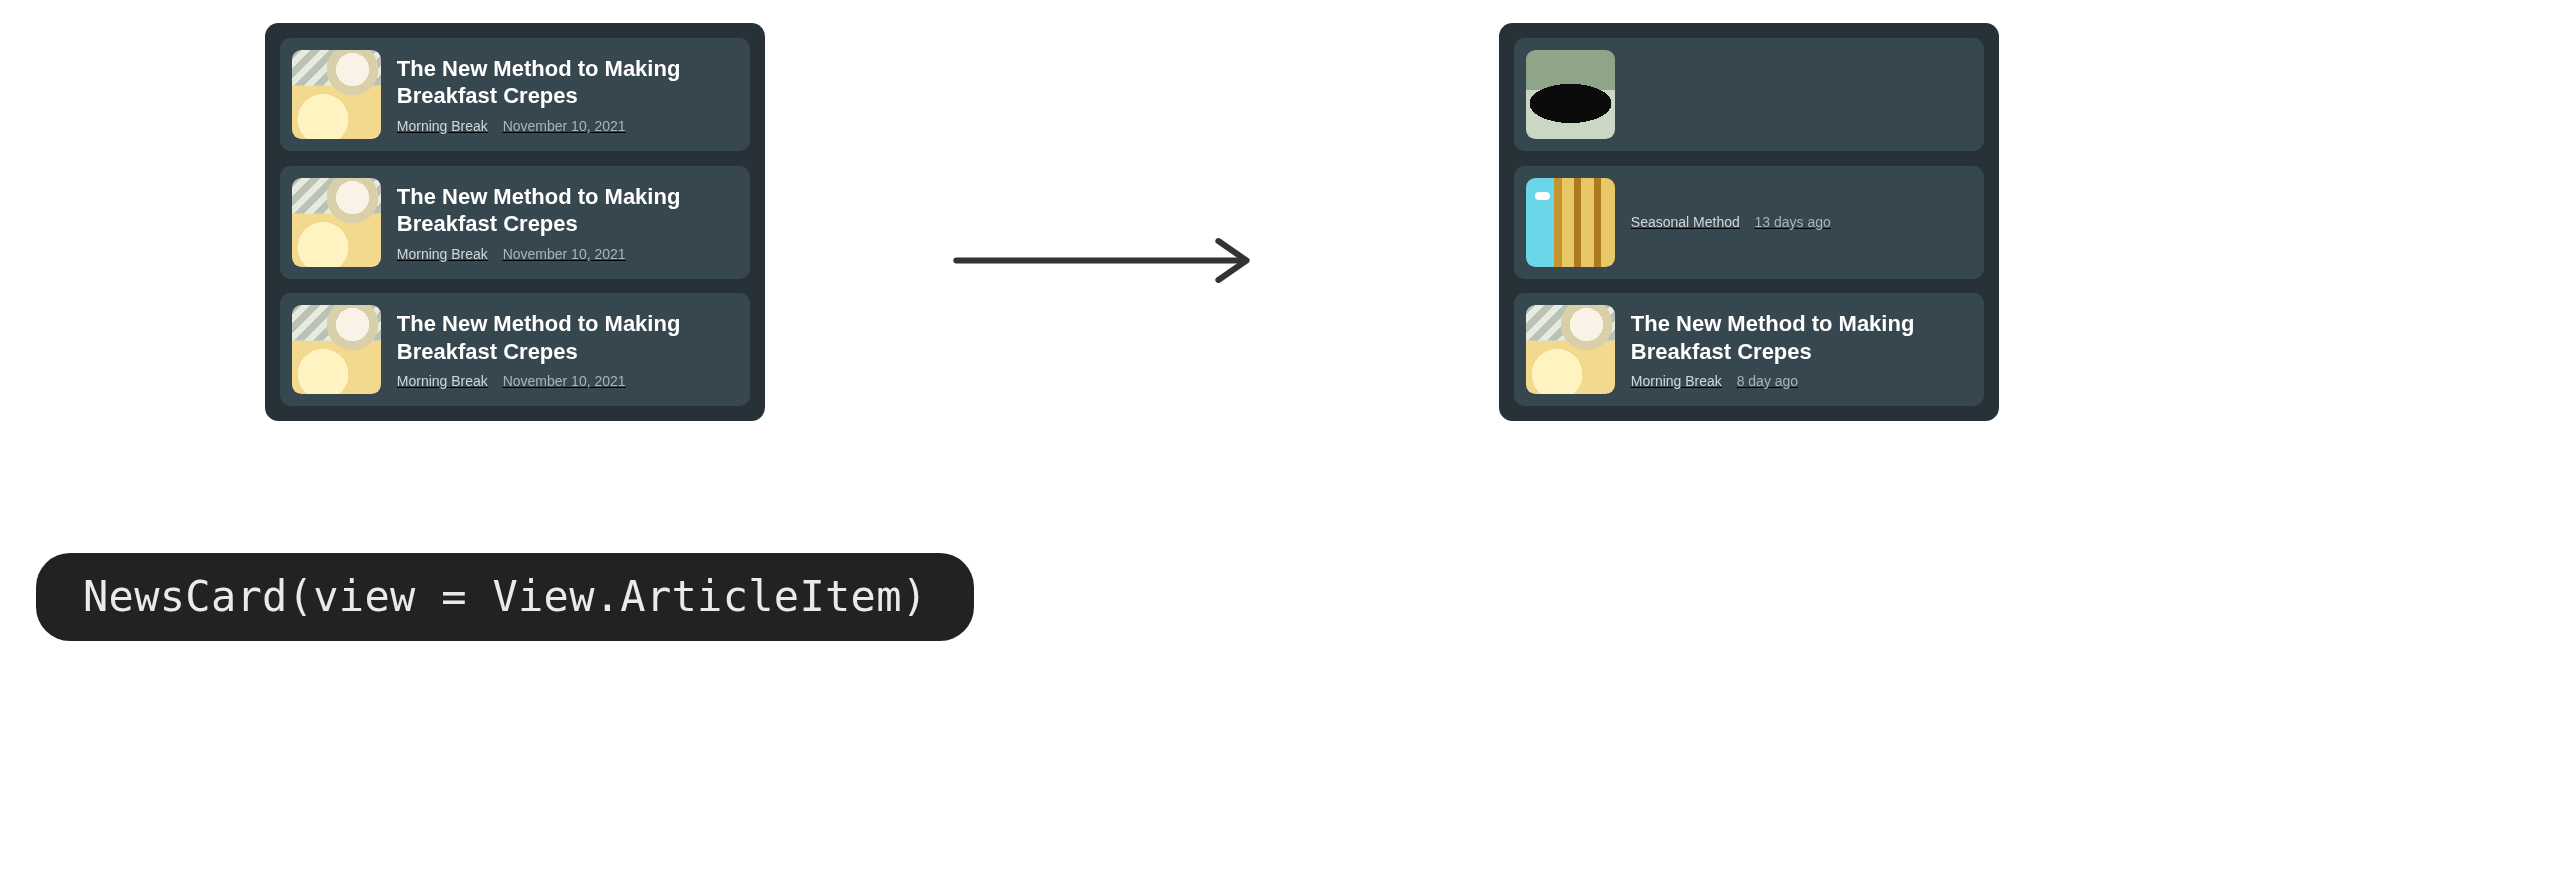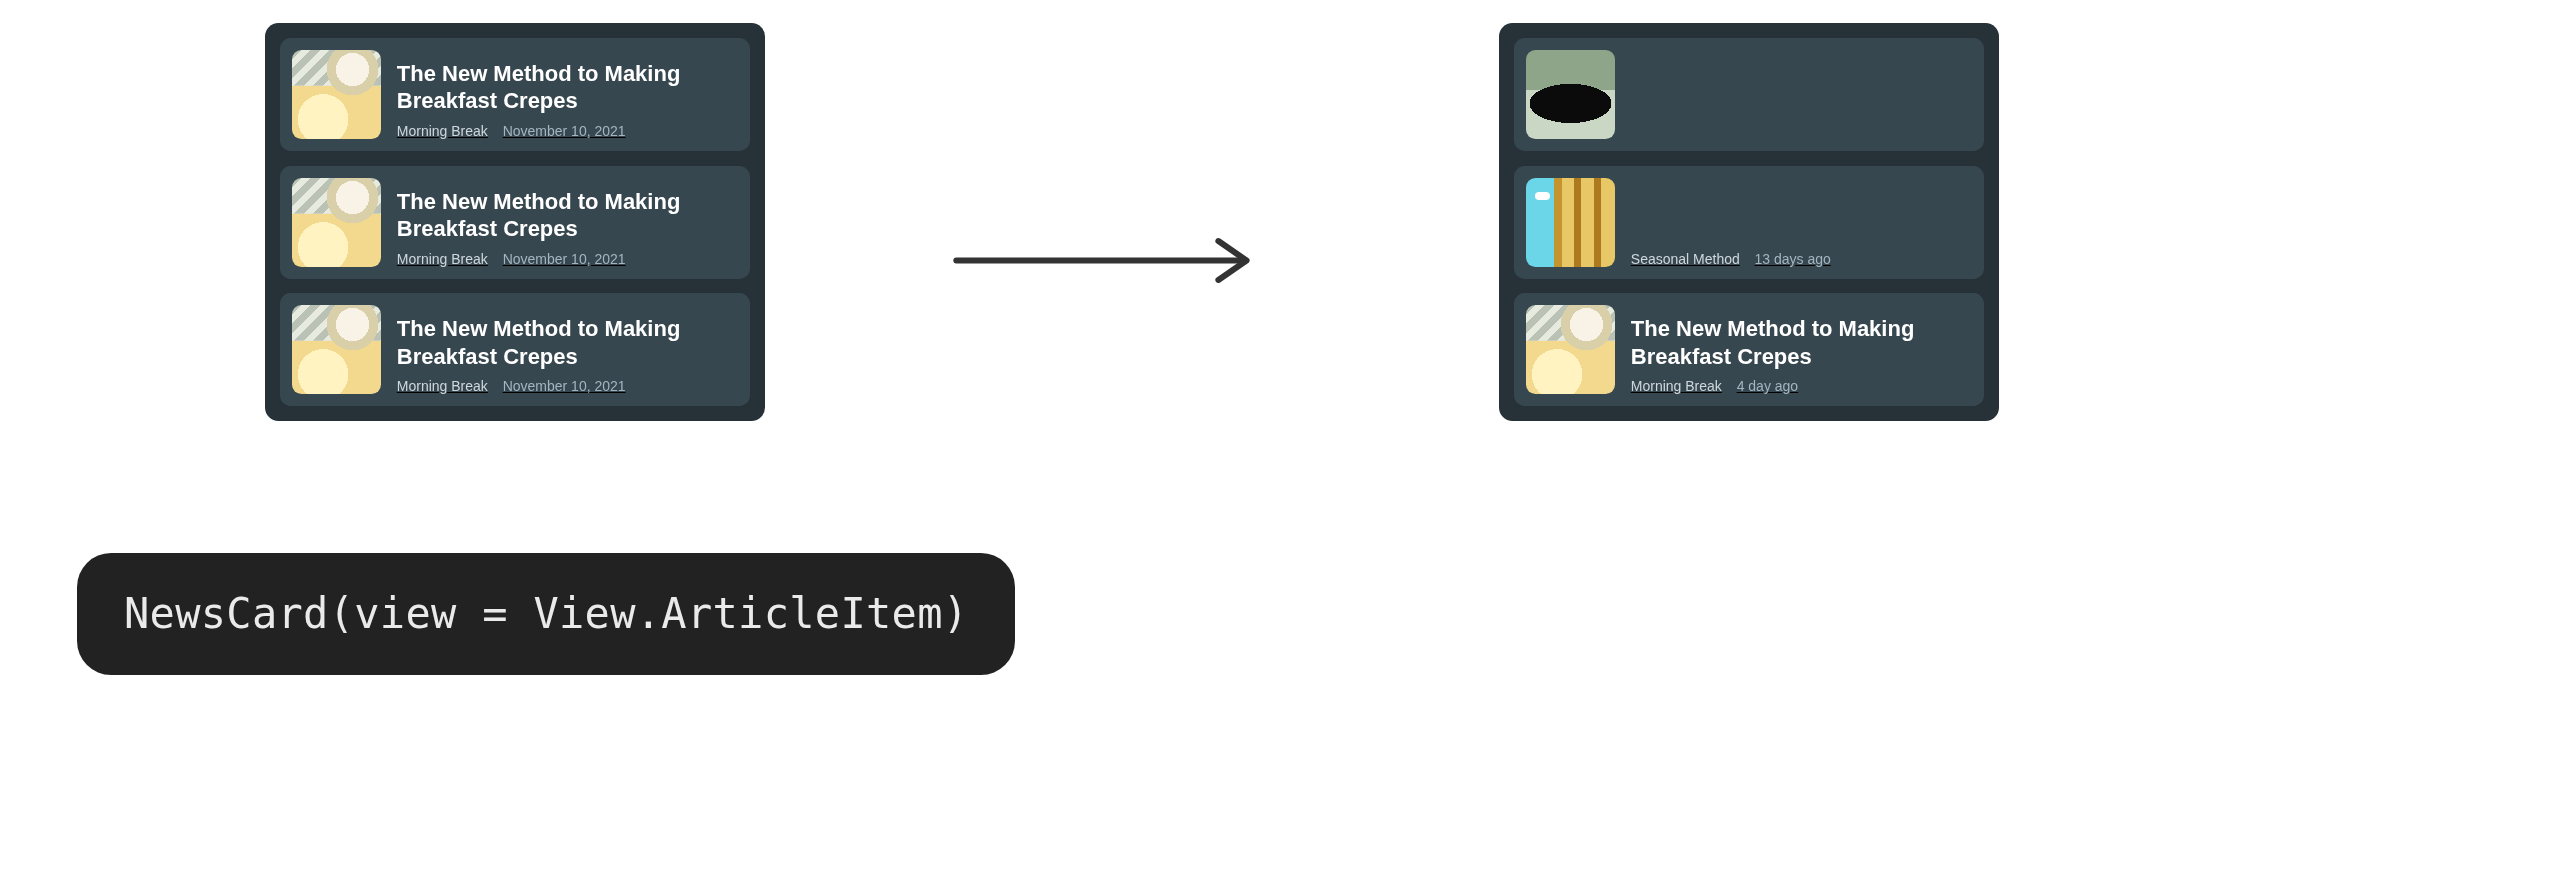--- a/index.html
+++ b/index.html
@@ -37,21 +37,21 @@
     padding: 14.8px;
     display: flex;
     flex-direction: column;
     gap: 14.8px;
   }
   .news-panel.left  { left: 265px;  top: 23px; }
   .news-panel.right { left: 1499px; top: 23px; }
 
   .news-card {
     display: flex;
-    align-items: flex-end;
+    align-items: center;
     gap: 16px;
     background: var(--card-bg);
     border-radius: 10.7px;
     padding: 12px 14.8px 12px 12px;
     min-height: 113px;
   }
   .news-thumb {
     width: 89px;
     height: 89px;
     border-radius: 9.4px;
@@ -128,23 +128,22 @@
     border-radius: 38px;
     font-family: "SF Mono", ui-monospace, Menlo, Consolas, monospace;
     font-size: 42px;
     line-height: 1.38;
     white-space: pre;
     letter-spacing: 0.3px;
   }
   .code-left {
     left: 36px;
     top: 553px;
-    padding: 32px 47px;
+    padding: 15px 47px;
     border-radius: 34px;
-    margin-left: 41px;
   }
   .code-right {
     left: 1279px;
     top: 531px;
     padding: 29.5px 47px 29.5px 40px;
     border-radius: 39px;
   }
 </style>
 </head>
 <body>
@@ -203,21 +202,21 @@
           <span class="news-date">13 days ago</span>
         </div>
       </div>
     </div>
     <div class="news-card">
       <div class="news-thumb thumb-crepes"></div>
       <div class="news-text">
         <div class="news-title">The New Method to Making Breakfast Crepes</div>
         <div class="news-meta">
           <span class="news-author">Morning Break</span>
-          <span class="news-date">4 day ago</span>
+          <span class="news-date">8 day ago</span>
         </div>
       </div>
     </div>
   </div>
 
   <div class="code-block code-left">NewsCard(view = View.ArticleItem)</div>
 
 </div>
 
 

